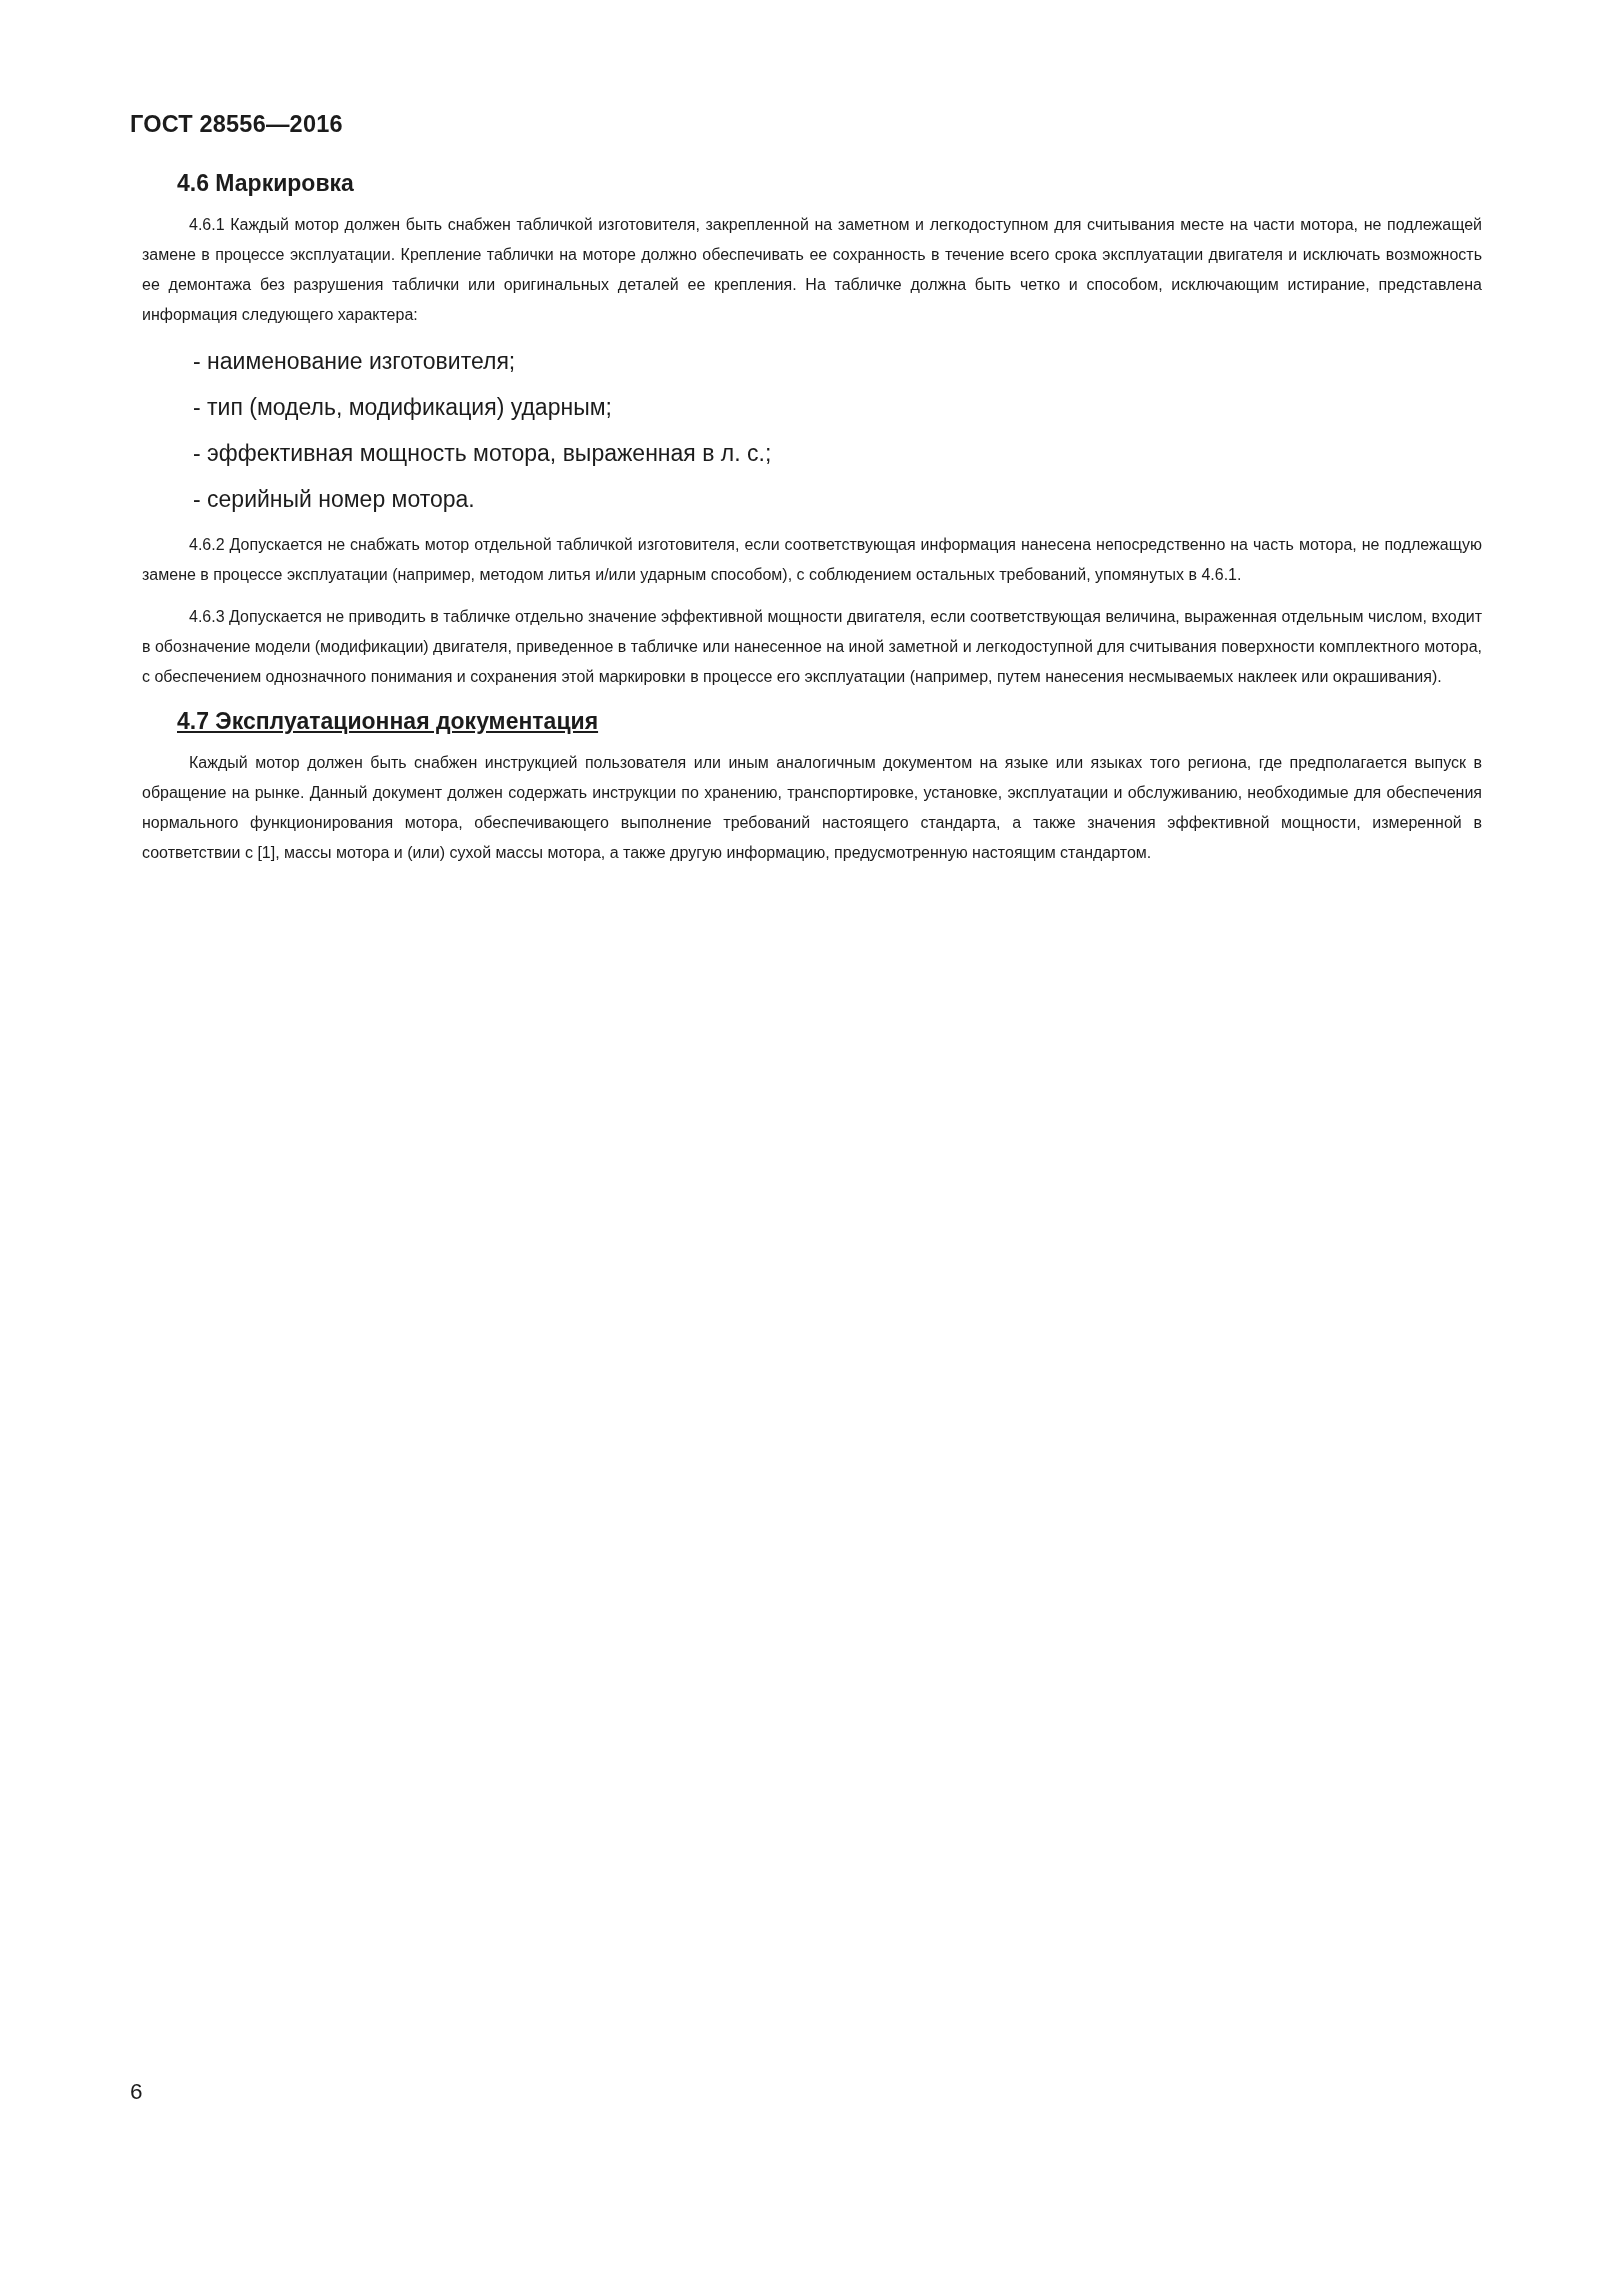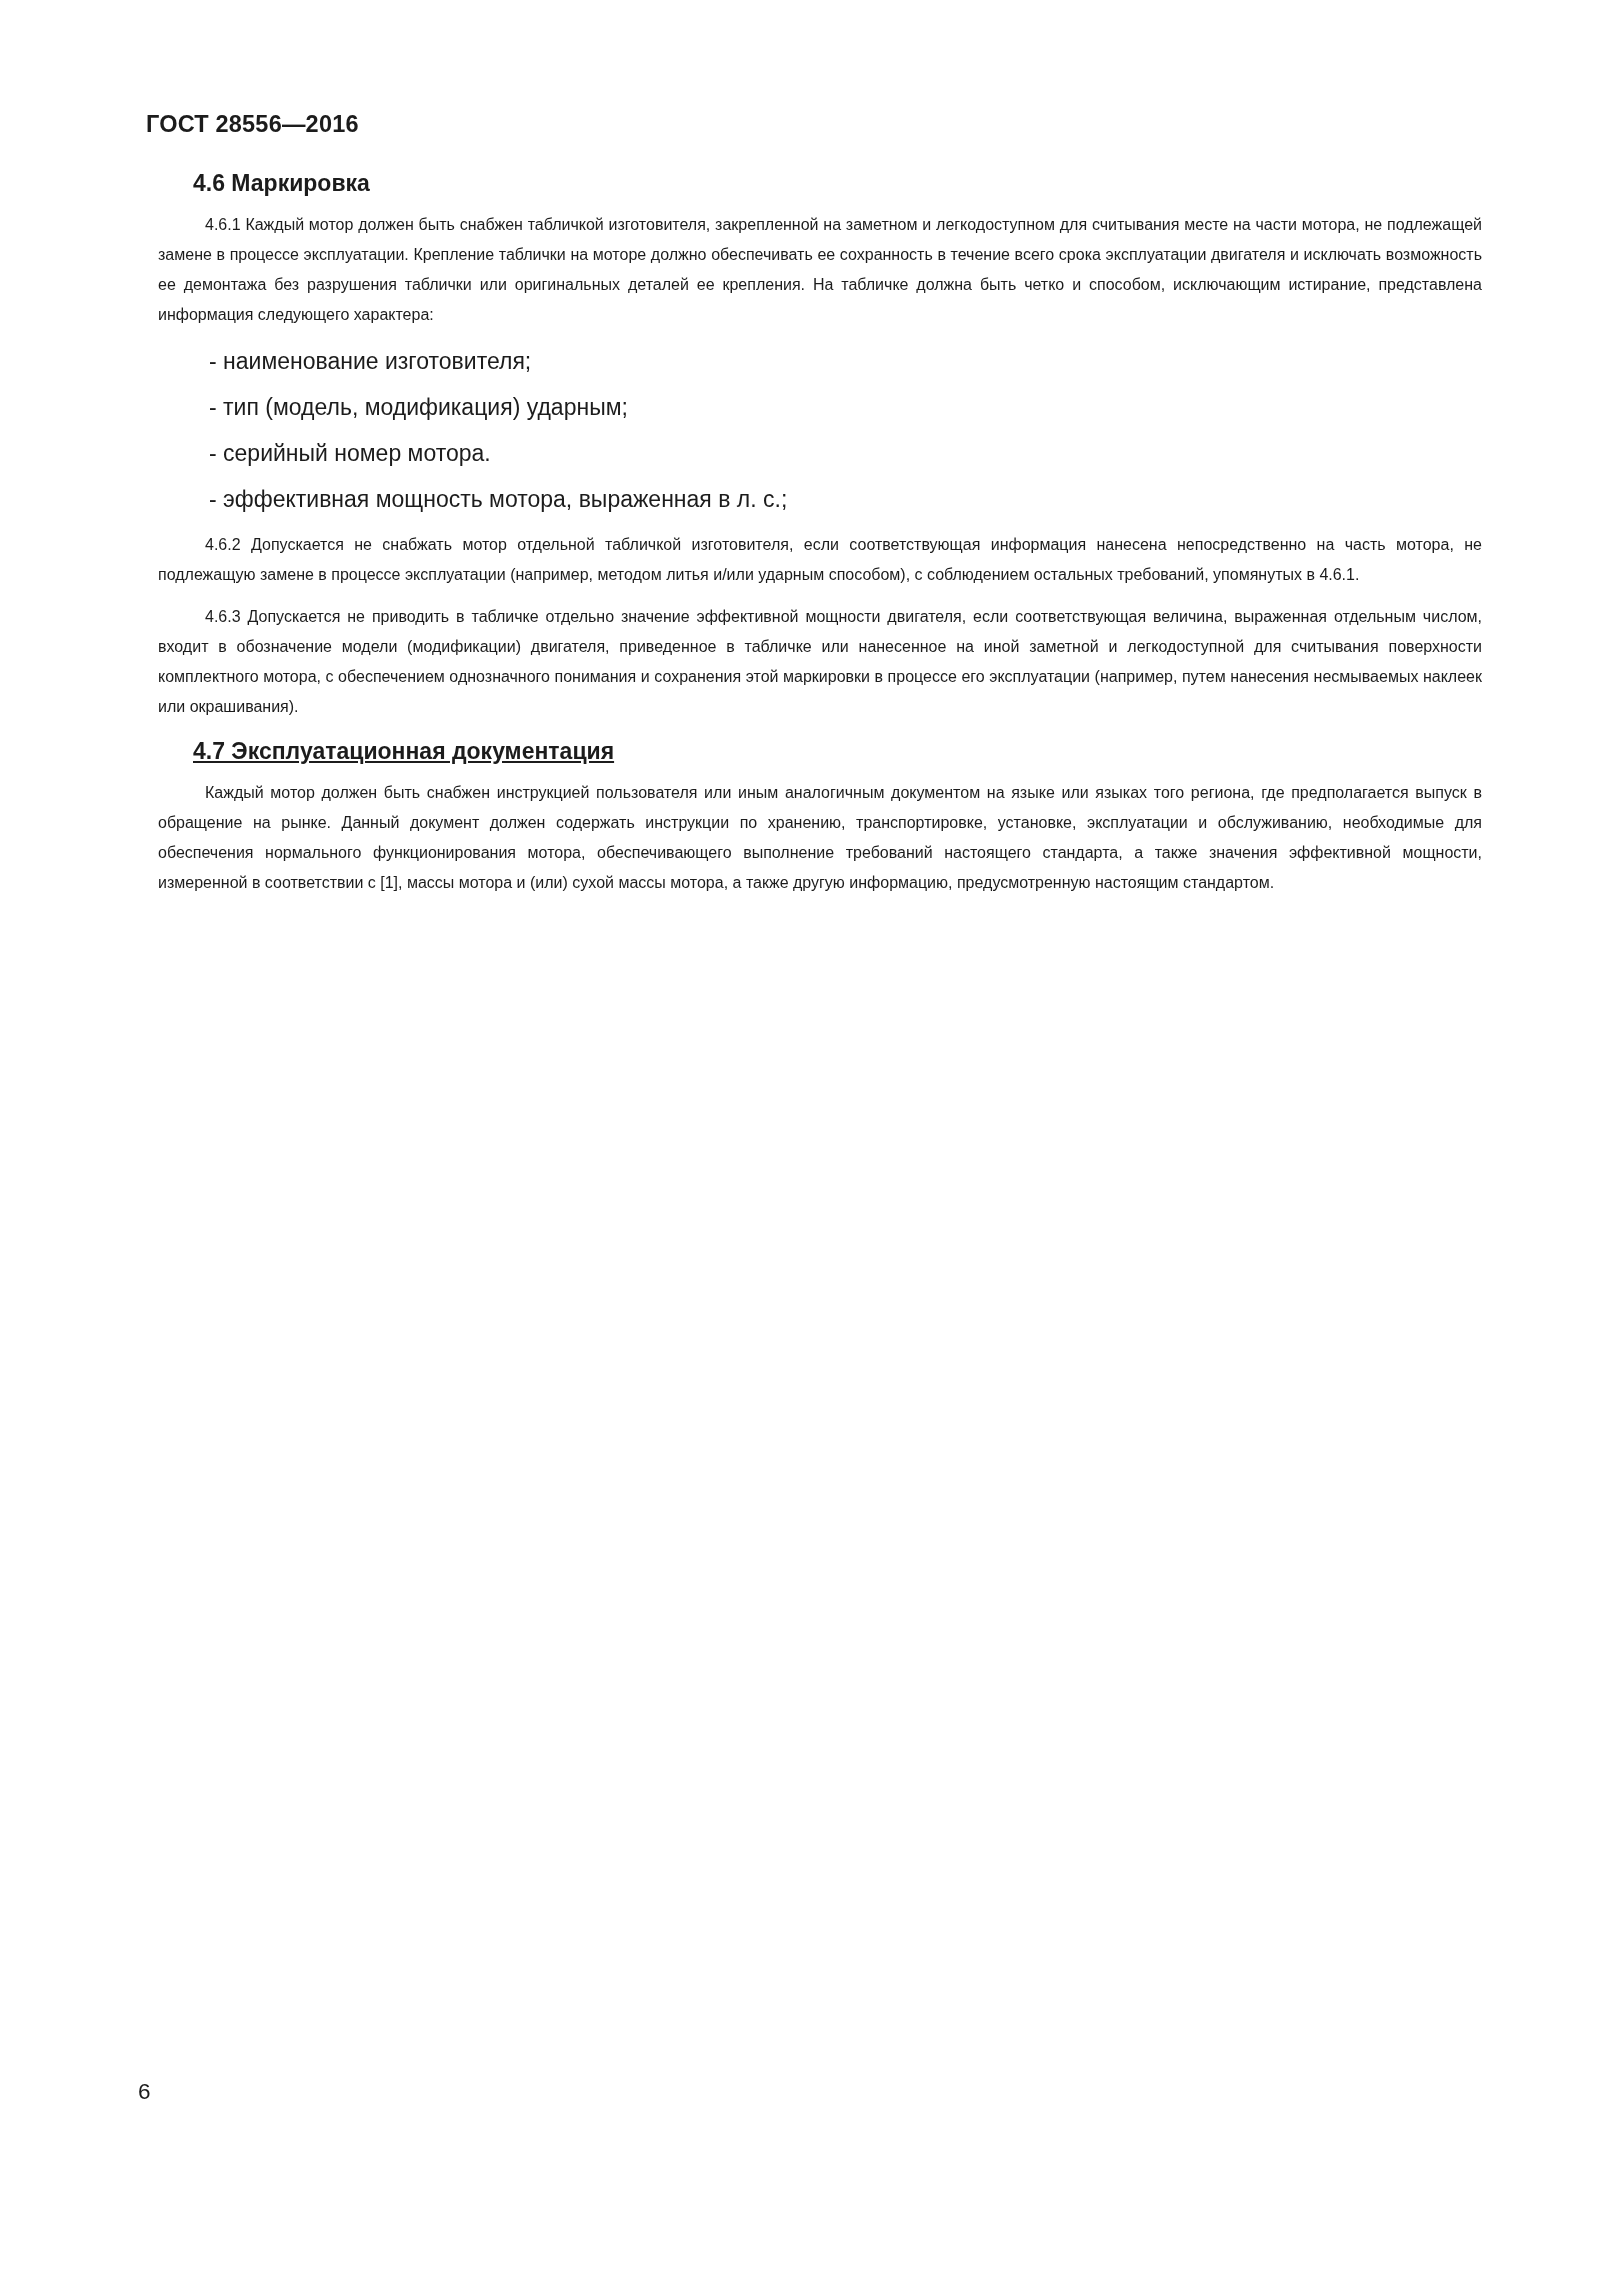--- a/index.html
+++ b/index.html
@@ -1,15 +1,15 @@
 <!DOCTYPE html>
 <html><head>
 <meta charset="utf-8">
 <style>
-  * { box-sizing: border-box; padding-left: 8px; }
+  * { box-sizing: border-box; }
   html, body {
     margin: 0;
     padding: 0;
     background: #ffffff;
   }
   body {
     font-family: "Liberation Sans", sans-serif;
     color: #1c1c1c;
   }
   .page {
@@ -71,22 +71,22 @@
   <div class="content">
 
     <div class="doc-header">ГОСТ 28556—2016</div>
 
     <h2 class="section-heading">4.6 Маркировка</h2>
 
     <p class="para">4.6.1 Каждый мотор должен быть снабжен табличкой изготовителя, закрепленной на заметном и легкодоступном для считывания месте на части мотора, не подлежащей замене в процессе эксплуатации. Крепление таблички на моторе должно обеспечивать ее сохранность в течение всего срока эксплуатации двигателя и исключать возможность ее демонтажа без разрушения таблички или оригинальных деталей ее крепления. На табличке должна быть четко и способом, исключающим истирание, представлена информация следующего характера:</p>
 
     <p class="list-item">- наименование изготовителя;</p>
     <p class="list-item">- тип (модель, модификация) ударным;</p>
+    <p class="list-item">- эффективная мощность мотора, выраженная в л. с.;</p>
     <p class="list-item">- серийный номер мотора.</p>
-    <p class="list-item">- эффективная мощность мотора, выраженная в л. с.;</p>
 
     <p class="para">4.6.2 Допускается не снабжать мотор отдельной табличкой изготовителя, если соответствующая информация нанесена непосредственно на часть мотора, не подлежащую замене в процессе эксплуатации (например, методом литья и/или ударным способом), с соблюдением остальных требований, упомянутых в 4.6.1.</p>
 
     <p class="para">4.6.3 Допускается не приводить в табличке отдельно значение эффективной мощности двигателя, если соответствующая величина, выраженная отдельным числом, входит в обозначение модели (модификации) двигателя, приведенное в табличке или нанесенное на иной заметной и легкодоступной для считывания поверхности комплектного мотора, с обеспечением однозначного понимания и сохранения этой маркировки в процессе его эксплуатации (например, путем нанесения несмываемых наклеек или окрашивания).</p>
 
     <h2 class="section-heading mt">4.7 Эксплуатационная документация</h2>
 
     <p class="para">Каждый мотор должен быть снабжен инструкцией пользователя или иным аналогичным документом на языке или языках того региона, где предполагается выпуск в обращение на рынке. Данный документ должен содержать инструкции по хранению, транспортировке, установке, эксплуатации и обслуживанию, необходимые для обеспечения нормального функционирования мотора, обеспечивающего выполнение требований настоящего стандарта, а также значения эффективной мощности, измеренной в соответствии с [1], массы мотора и (или) сухой массы мотора, а также другую информацию, предусмотренную настоящим стандартом.</p>
 
   </div>

